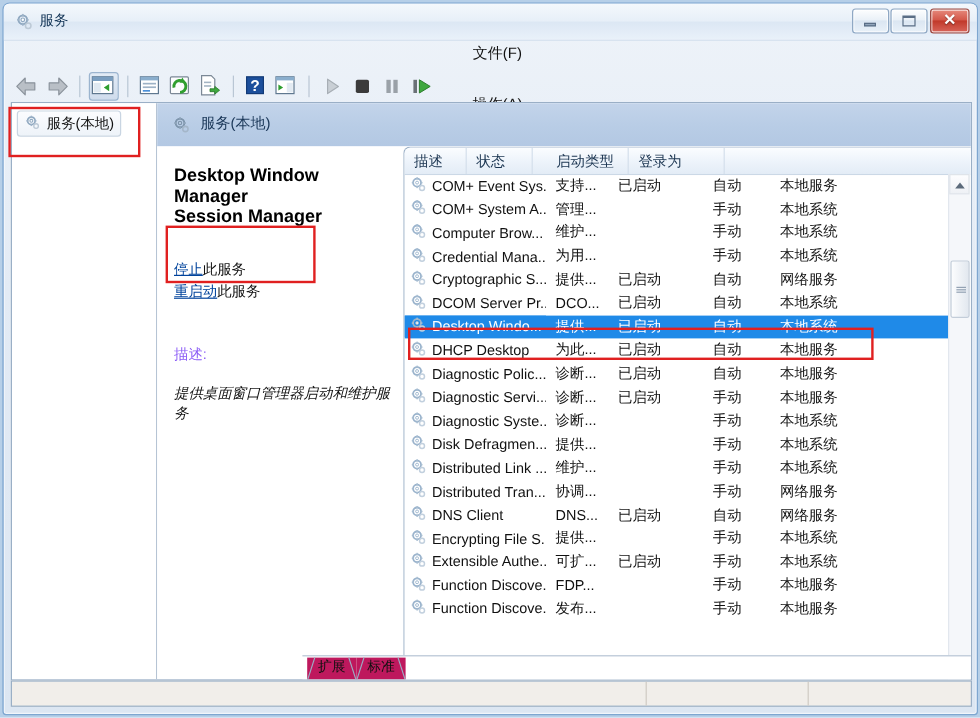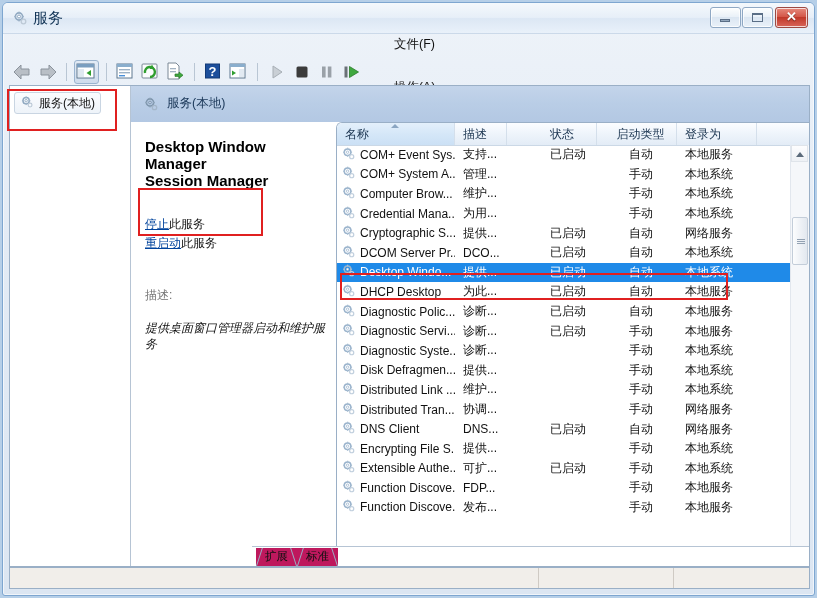--- a/index.html
+++ b/index.html
@@ -20,21 +20,21 @@
     box-shadow:0 0 0 1px rgba(255,255,255,.6) inset;
   }
   
   #titlebar{
     position:relative;height:30px;
     background:linear-gradient(to bottom,#f4f8fc 0%,#e7eff8 48%,#dce7f4 52%,#e9f1fa 100%);
     border-radius:5px 5px 0 0;
     border-bottom:1px solid #cbd9e9;
   }
   #title-icon{position:absolute;left:9px;top:7px;width:16px;height:16px;}
-  #title-text{position:absolute;left:30px;top:6px;font-size:15px;color:#123456;}
+  #title-text{position:absolute;left:30px;top:6px;font-size:12px;color:#123456;}
   .winbtn{
     position:absolute;top:4px;width:29px;height:19px;
     border:1px solid #8fa8c4;border-radius:3px;
     background:linear-gradient(to bottom,#fdfefe 0%,#eaf1f8 45%,#dbe6f2 50%,#e9f1f9 100%);
     box-shadow:0 0 0 1px rgba(255,255,255,.75) inset;
     cursor:default;
   }
   #btn-min{right:73px;}
   #btn-max{right:41px;}
   #btn-close{
@@ -86,21 +86,21 @@
   }
   #pane-header .hicon{position:absolute;left:12px;top:10px;width:16px;height:16px;}
   #pane-header .htxt{position:absolute;left:36px;top:9px;font-size:12.5px;color:#1a3758;}
   #pane-body{position:absolute;left:0;top:36px;right:0;bottom:0;display:flex;}
   
   #detail{width:205px;padding:16px 10px 0 14px;box-sizing:border-box;position:relative;}
   #svc-title{font-size:15px;font-weight:bold;color:#000;line-height:17px;}
   #actions{margin-top:26px;line-height:19px;}
   #actions a{color:#00439c;text-decoration:underline;cursor:pointer;font-size:12px;}
   #actions .plain{color:#111;text-decoration:none;}
-  #desc-label{margin-top:34px;font-size:12px;color:#737373;}
+  #desc-label{margin-top:34px;font-size:12px;color:#8b5cf6;}
   #desc-text{margin-top:16px;font-size:12px;color:#111;line-height:16px;font-style:italic;}
   
   #listwrap{
     position:absolute;left:205px;top:-14px;right:0;bottom:0;
   }
   #listbox{
     position:absolute;left:0;top:14px;right:0;bottom:0;
     border:1px solid #9aafc6;border-right:none;border-bottom:none;
     border-radius:6px 0 0 0;background:#fff;box-sizing:border-box;overflow:hidden;
   }
@@ -116,21 +116,21 @@
     border-right:1px solid #d4dfeb;cursor:default;
   }
   #hdr .hc.sorted{background:linear-gradient(to bottom,#e4f0fb 0%,#d5e7f8 50%,#cbe0f5 100%);}
   .sortarrow{
     position:absolute;left:50%;top:1px;margin-left:-5px;
     width:0;height:0;border-left:4px solid transparent;border-right:4px solid transparent;
     border-bottom:4px solid #8ba6c2;
   }
   .c-name{width:118px;}
   .c-desc{width:52px;}
-  .c-state{width:55px;margin-left:35px;}
+  .c-state{width:55px;}
   .c-start{width:80px;text-align:center;}
   .c-logon{width:80px;}
   .c-rest{flex:1;border-right:none !important;}
   #rows{position:absolute;left:0;top:22px;right:18px;bottom:0;overflow:hidden;}
   .row{display:flex;height:19.6px;align-items:center;cursor:default;}
   .row.sel{background:#1f8ae8;color:#fff;}
   .row .cell{font-size:12px;color:#111;padding-left:8px;box-sizing:border-box;white-space:nowrap;overflow:hidden;}
   .row.sel .cell{color:#fff;}
   .row .cell.c-name{padding-left:4px;display:flex;align-items:center;gap:4px;}
   .row.sel .cell.c-name{background:#1f8ae8;}
@@ -374,21 +374,20 @@
           </div>
 
           <div id="desc-label">描述:</div>
           <div id="desc-text">提供桌面窗口管理器启动和维护服务</div>
         </div>
 
         <div id="listwrap">
           <div id="listbox">
 
             <div id="hdr">
-                <div class="hc c-name sorted"><span>名称</span><span class="sortarrow"></span></div>
                 <div class="hc c-desc"><span>描述</span></div>
                 <div class="hc c-state"><span>状态</span></div>
                 <div class="hc c-start"><span>启动类型</span></div>
                 <div class="hc c-logon"><span>登录为</span></div>
                 <div class="hc c-rest"></div>
               </div>
 
             <div id="rows">
                 <div class="row">
                   <div class="cell c-name">

